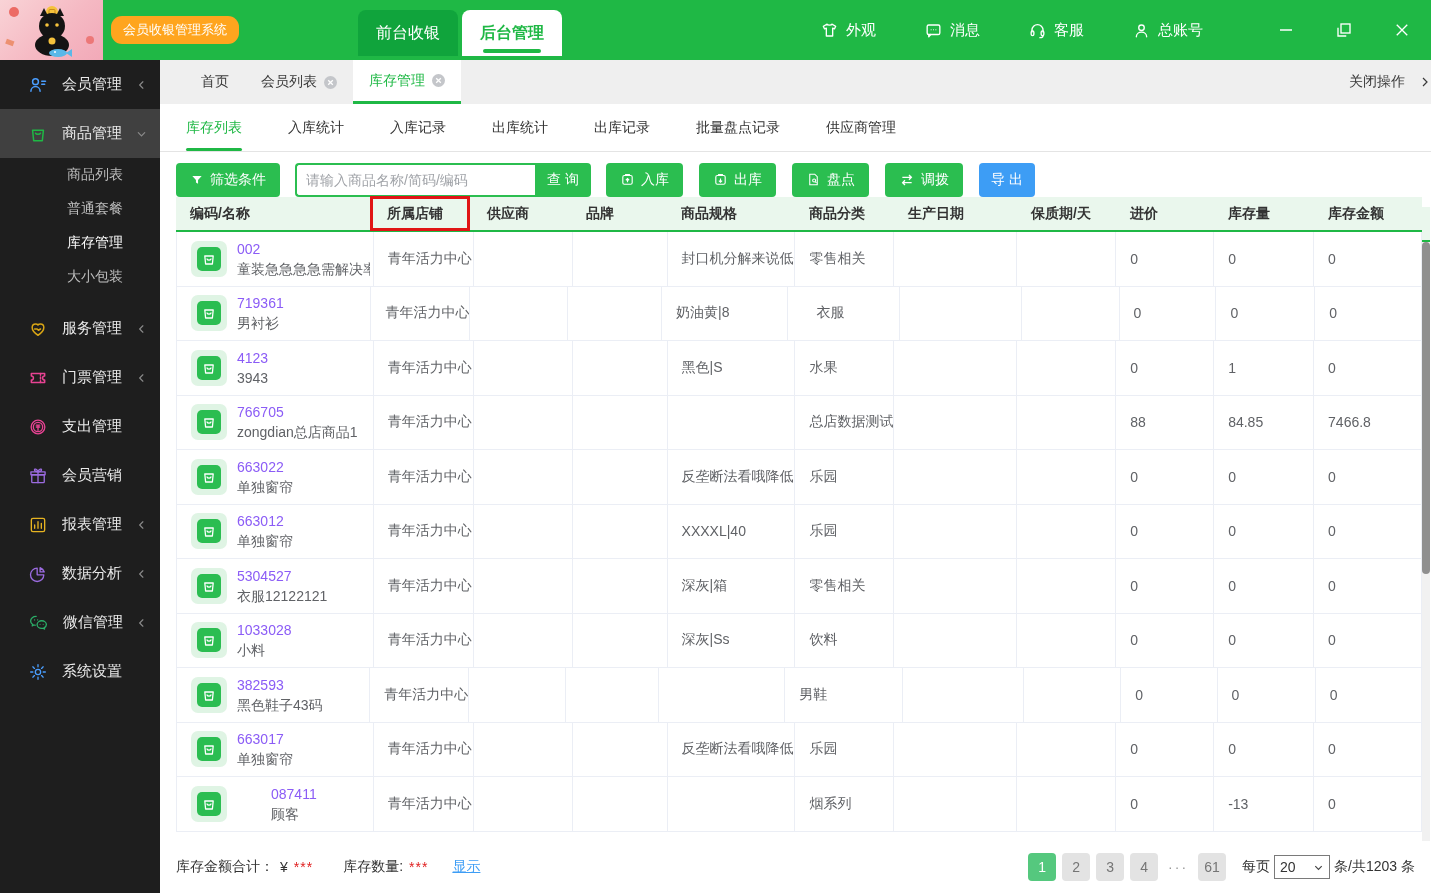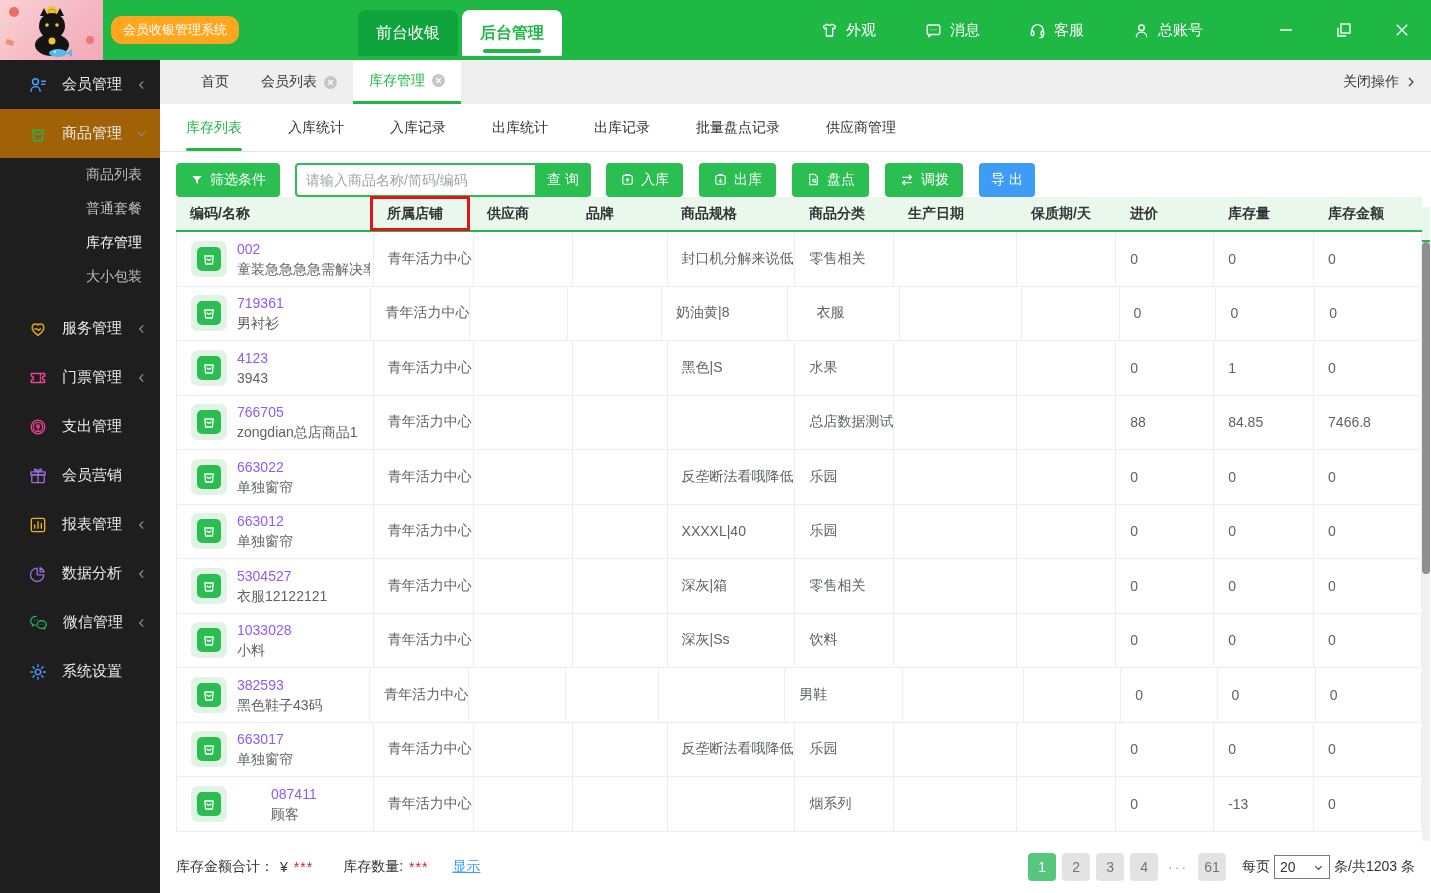--- a/index.html
+++ b/index.html
@@ -16,35 +16,35 @@
 .mtab.back { background:#fff; color:#1FB845; position:relative; font-weight:bold; }
 .mtab.back::after { content:""; position:absolute; bottom:3px; left:50%; transform:translateX(-50%); width:58px; height:4px; background:#1FB845; border-radius:2px; }
 .top-actions { position:absolute; left:820px; top:0; height:60px; display:flex; align-items:center; gap:48px; }
 .taction { display:flex; align-items:center; gap:7px; color:#fff; font-size:15px; }
 .win-controls { position:absolute; right:0; top:0; height:60px; display:flex; align-items:center; gap:32px; padding-right:16px; }
 .winbtn { width:26px; height:26px; display:flex; align-items:center; justify-content:center; }
 
 
 .sidebar { position:absolute; left:0; top:60px; width:160px; height:833px; background:#1E1E1E; }
 .side-item { height:49px; display:flex; align-items:center; padding-left:28px; gap:14px; color:#E9E9E9; font-size:15px; position:relative; cursor:default; }
-.side-item.active { background:#a16207; }
+.side-item.active { background:#404040; }
 .side-chevron { position:absolute; right:13px; top:50%; transform:translateY(-50%); display:flex; }
-.side-sub { height:34px; display:flex; align-items:center; padding-left:86px; color:#BDBDBD; font-size:14px; cursor:default; }
+.side-sub { height:34px; display:flex; align-items:center; padding-left:67px; color:#BDBDBD; font-size:14px; cursor:default; }
 .side-sub.sub-active { color:#FDFDFD; }
 .side-gap { height:10px; }
 
 
 .main { position:absolute; left:160px; top:60px; width:1271px; height:833px; background:#fff; }
 
 
 .tabbar { height:44px; background:#EFEFEF; display:flex; align-items:stretch; }
 .tabs { display:flex; padding-left:25px; }
 .tab { display:flex; align-items:center; gap:7px; padding:0 16px; font-size:14px; color:#3a3a3a; cursor:default; }
 .tab.active { background:#fff; color:#1FB845; border-bottom:3px solid #1FB845; }
-.close-op { margin-left:auto; display:flex; align-items:center; gap:6px; padding-right:14px; font-size:14px; color:#3a3a3a; }
+.close-op { margin-left:auto; display:flex; align-items:center; gap:14px; font-size:14px; color:#3a3a3a; }
 
 
 .subtabs { height:48px; border-bottom:1px solid #E4E4E4; display:flex; align-items:stretch; padding-left:26px; gap:46px; }
 .subtab { display:flex; align-items:center; font-size:14px; color:#333; position:relative; cursor:default; }
 .subtab.active { color:#1FB845; }
 .subtab.active::after { content:""; position:absolute; left:0; right:0; bottom:0; height:3px; background:#1FB845; border-radius:2px; }
 
 
 .toolbar { height:55px; display:flex; align-items:center; padding-left:16px; }
 .gbtn { height:34px; background:#2BBE50; color:#fff; font-size:14px; border:none; border-radius:4px; display:flex; align-items:center; justify-content:center; gap:6px; padding:0 14px; cursor:pointer; white-space:nowrap; }

